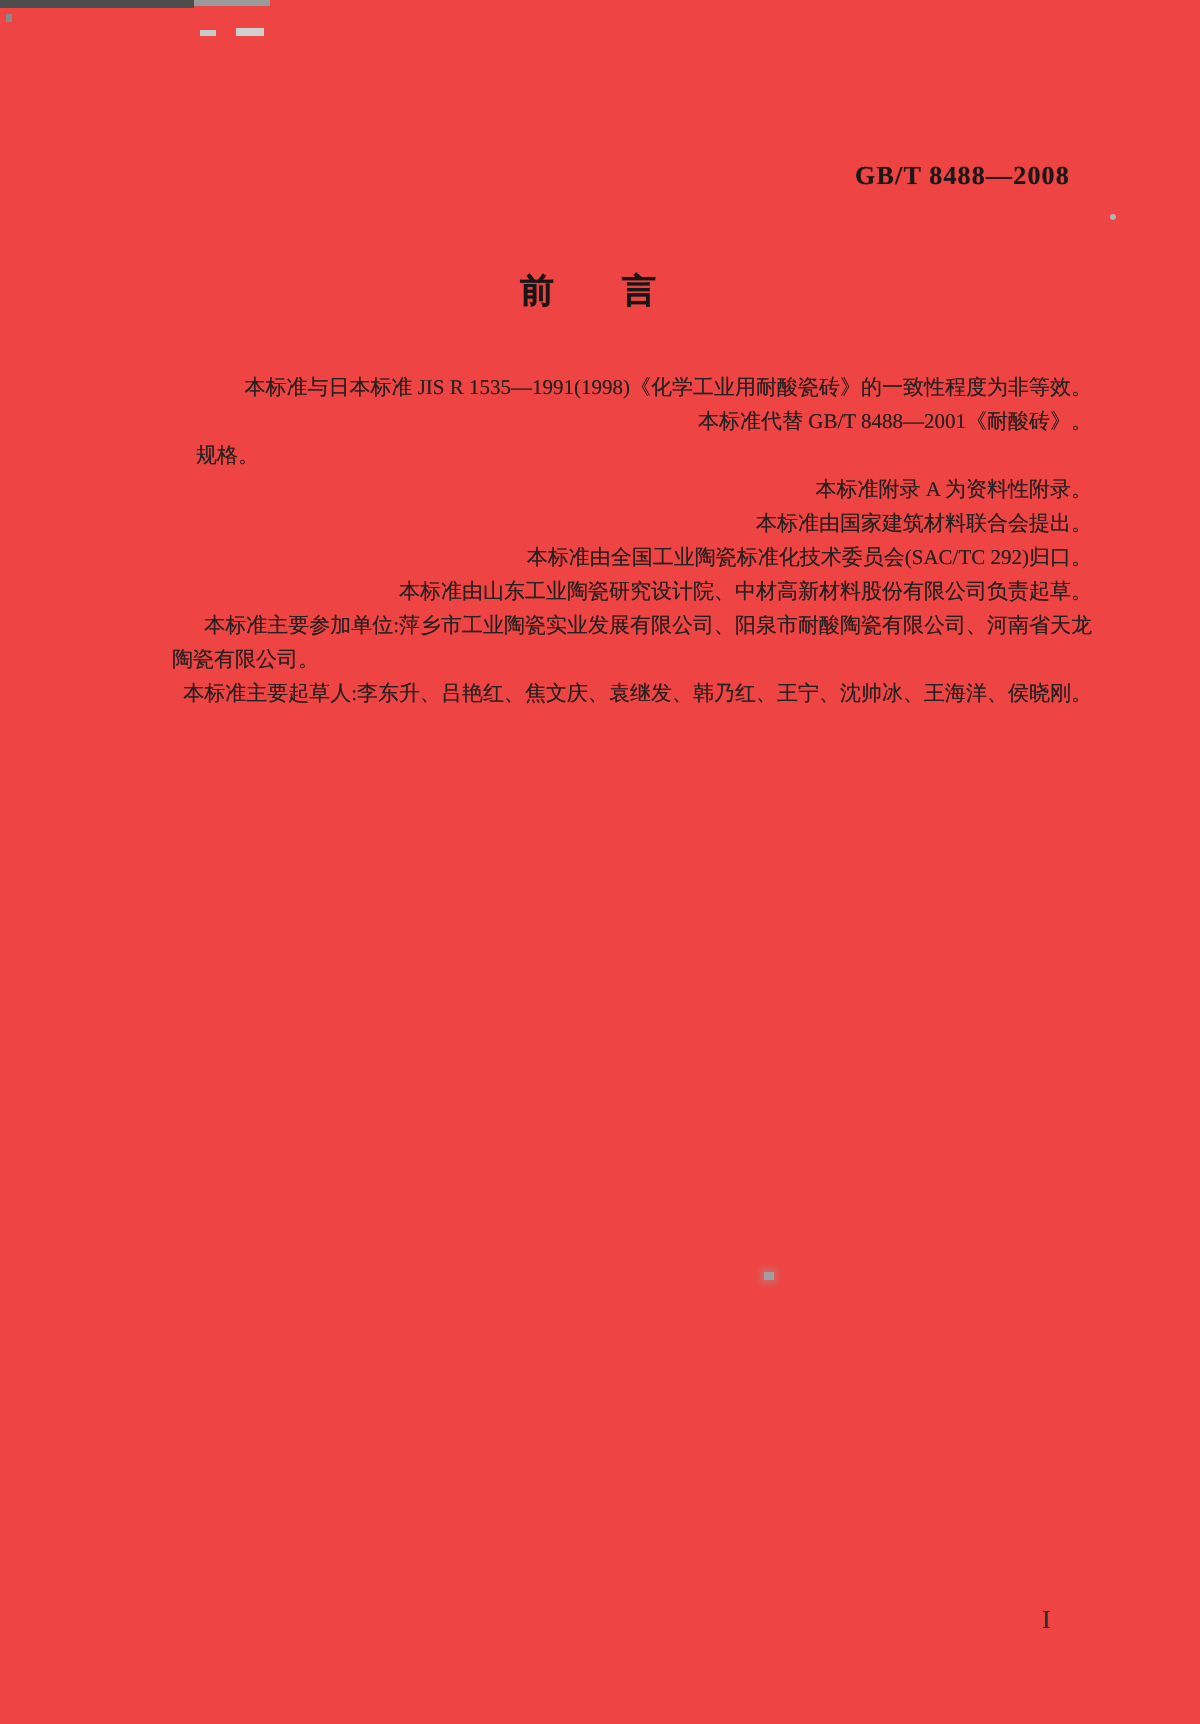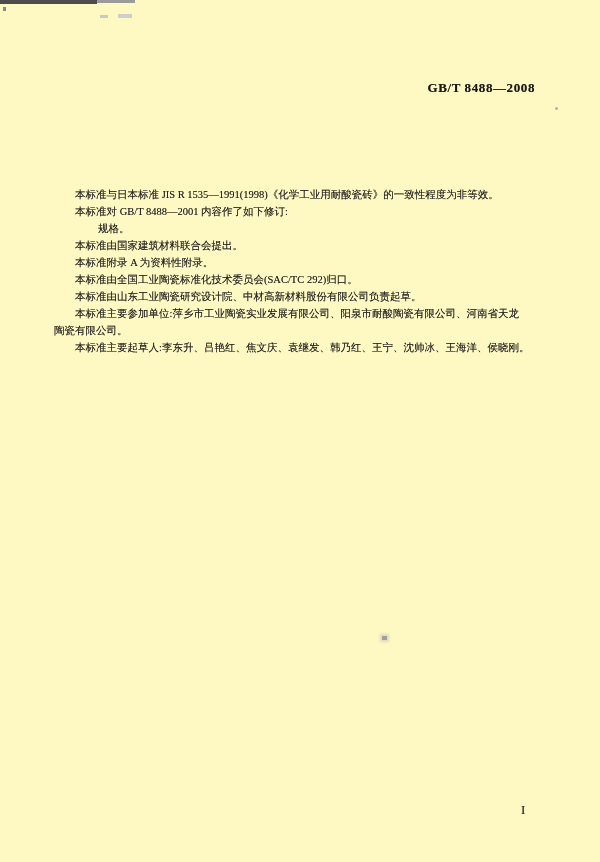--- a/index.html
+++ b/index.html
@@ -1,19 +1,19 @@
 <!DOCTYPE html>
 <html><head>
 <meta charset="utf-8">
 <style>
   html,body{margin:0;padding:0;background:#ffffff;}
   .page{
     position:relative;
     width:600px;height:862px;
-    background:#fef9c3;
+    background:#ef4444;
     overflow:hidden;
     font-family:"Liberation Serif","DejaVu Serif",serif;
     color:#1c1c1c;
   }
   
   .art{position:absolute;}
   .art-topbar{left:0;top:0;width:97px;height:4px;background:#4d4d4d;}
   .art-topbar-tail{left:97px;top:0;width:38px;height:3px;background:#9b9b9b;}
   .art-speck-tl{left:3px;top:7px;width:3px;height:4px;background:#8a8a8a;}
   .art-smudge-a{left:100px;top:15px;width:8px;height:3px;background:#c9c9c9;}
@@ -37,23 +37,23 @@
     text-shadow:0 0 .4px rgba(0,0,0,.5);
   }
   
   .body-text{
     position:absolute;top:186px;left:54px;width:492px;
     font-size:10.5px;line-height:17px;
     color:#222222;
     text-shadow:0 0 .3px rgba(0,0,0,.45);
   }
   .line{white-space:nowrap;}
-  .l-ind{padding-left:21px;}
+  .l-ind{padding-left:21px;text-align:right;}
   .l-dash{padding-left:44px;}
-  .l-flush{padding-left:0;}
+  .l-flush{padding-left:0;margin-left:32px;}
   
   .page-num{
     position:absolute;top:802px;left:521px;
     font-size:13px;color:#2e2e2e;
     text-shadow:0 0 .4px rgba(0,0,0,.4);
   }
 </style>
 </head>
 <body>
 
@@ -62,27 +62,28 @@
   <div class="art art-topbar"></div>
   <div class="art art-topbar-tail"></div>
   <div class="art art-speck-tl"></div>
   <div class="art art-smudge-a"></div>
   <div class="art art-smudge-b"></div>
   <div class="art art-dot-right"></div>
   <div class="art art-speck-mid"></div>
 
   <div class="std-code">GB/T 8488—2008</div>
 
+  <div class="fw-title">前　　言</div>
 
   <div class="body-text">
     <div class="line l-ind">本标准与日本标准 JIS R 1535—1991(1998)《化学工业用耐酸瓷砖》的一致性程度为非等效。</div>
-    <div class="line l-ind">本标准对 GB/T 8488—2001 内容作了如下修订:</div>
+    <div class="line l-ind">本标准代替 GB/T 8488—2001《耐酸砖》。</div>
     <div class="line l-dash">规格。</div>
+    <div class="line l-ind">本标准附录 A 为资料性附录。</div>
     <div class="line l-ind">本标准由国家建筑材料联合会提出。</div>
-    <div class="line l-ind">本标准附录 A 为资料性附录。</div>
     <div class="line l-ind">本标准由全国工业陶瓷标准化技术委员会(SAC/TC 292)归口。</div>
     <div class="line l-ind">本标准由山东工业陶瓷研究设计院、中材高新材料股份有限公司负责起草。</div>
     <div class="line l-ind">本标准主要参加单位:萍乡市工业陶瓷实业发展有限公司、阳泉市耐酸陶瓷有限公司、河南省天龙</div>
     <div class="line l-flush">陶瓷有限公司。</div>
     <div class="line l-ind">本标准主要起草人:李东升、吕艳红、焦文庆、袁继发、韩乃红、王宁、沈帅冰、王海洋、侯晓刚。</div>
   </div>
 
   <div class="page-num">I</div>
 
 </div>

